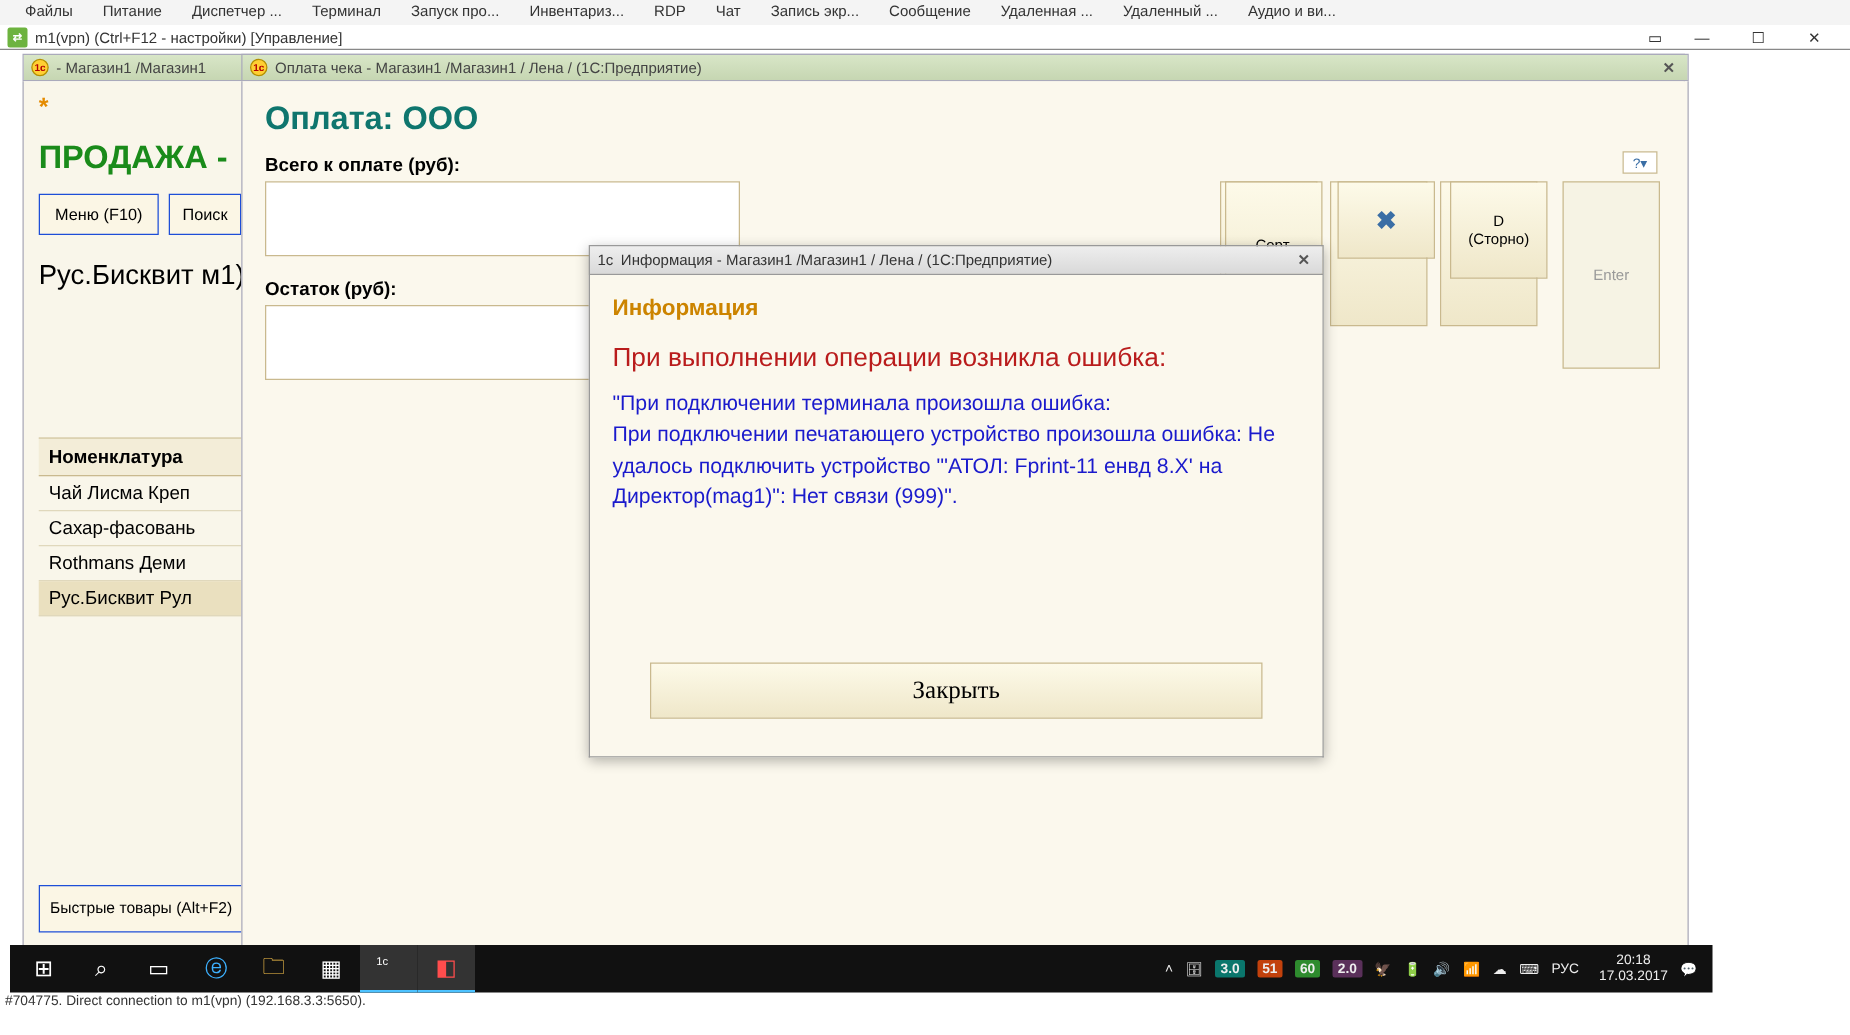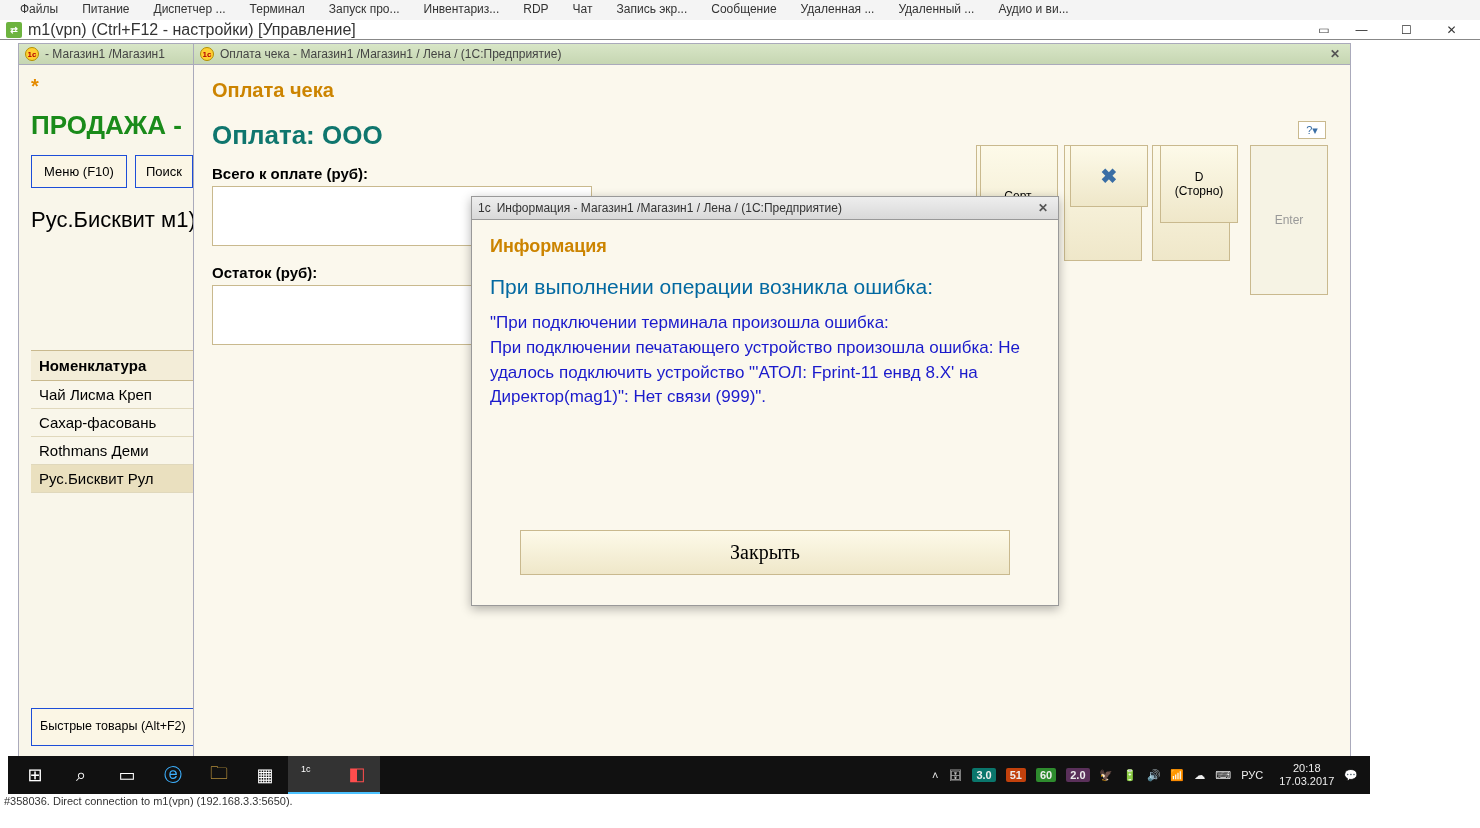--- a/index.html
+++ b/index.html
@@ -5,21 +5,21 @@
   * { box-sizing: border-box; margin: 0; padding: 0; font-family: Arial, Helvetica, sans-serif; }
   body { width: 1480px; height: 828px; background: #fff; overflow: hidden; position: relative; }
 
   
   .host-menu { height: 20px; display: flex; gap: 24px; padding: 2px 20px; font-size: 12px; color: #333; background: #f4f4f4; }
   .host-menu span { cursor: default; }
 
   
   .vpn-bar { height: 20px; display: flex; align-items: center; background: #fff; border-bottom: 1px solid #888; padding: 0 6px; }
   .vpn-ico { width: 16px; height: 16px; background: #6db33f; border-radius: 2px; margin-right: 6px; display:flex;align-items:center;justify-content:center;font-size:9px;color:#fff;font-weight:bold;}
-  .vpn-bar .title { font-size: 16px; color: #333; flex: 1; }
+  .vpn-bar .title { font-size: 12px; color: #333; flex: 1; }
   .winbtns { display:flex; gap:0;}
   .winbtn { width: 45px; height: 20px; display:flex; align-items:center; justify-content:center; font-size:12px; color:#333; }
   .winbtn.shadeless { width:30px;}
 
   
   .inner-tb { height: 22px; background: linear-gradient(#d8e6c7, #c6d6b2); border: 1px solid #aab; display:flex; align-items:center; padding:0 6px; font-size:12px;color:#444;}
   .inner-tb .ico1c { width:14px;height:14px;border-radius:50%; background:#ffcf33;border:1px solid #b38f00;display:flex;align-items:center;justify-content:center;font-size:8px;color:#b30000;font-weight:bold;margin-right:6px;}
   .inner-tb .x { margin-left:auto;width:18px;height:18px;display:flex;align-items:center;justify-content:center;color:#555;font-weight:bold;cursor:pointer;}
 
   
@@ -62,21 +62,21 @@
   .toprow-btns .sbtn { width:78px; height:116px;}
   .helpico { position:absolute; top:56px; right:24px; width:28px;height:18px;border:1px solid #c9b98e; display:flex;align-items:center;justify-content:center;font-size:11px;color:#3a6ea5;background:#fff;}
 
   
   .win3 { position:absolute; top:156px; left:471px; width:588px; box-shadow:0 3px 10px rgba(0,0,0,.3);}
   .win3-tb { background: linear-gradient(#eee, #d9d9d9); height:24px;border:1px solid #999;display:flex;align-items:center;padding:0 6px;font-size:12px;color:#333;}
   .win3-tb .ico1c{margin-right:6px;}
   .win3-tb .x{margin-left:auto;width:18px;height:18px;display:flex;align-items:center;justify-content:center;color:#555;font-weight:bold;cursor:pointer;}
   .win3-body { background:#fbf8ed; border:1px solid #999; border-top:none; padding:16px 18px 30px;}
   .info-h { color:#cc8400; font-size:18px; font-weight:bold; margin-bottom:16px;}
-  .info-err { color:#0369a1; font-size:21px; line-height:1.35; margin-bottom:10px;}
+  .info-err { color:#b91c1c; font-size:21px; line-height:1.35; margin-bottom:10px;}
   .info-msg { color:#1a1acc; font-size:17px; line-height:1.45;}
   .close-btn { display:block; margin:120px auto 0; width:490px; padding:10px 0; text-align:center; font-size:20px; border:1px solid #c9b98e; background:linear-gradient(#fdfae9,#efe7c9); cursor:pointer;font-family:Liberation Serif, serif;}
 
   
   .taskbar { position:absolute; bottom:34px; left:8px; right:110px; height:38px; background:#111; display:flex; align-items:center; color:#eee; padding:0 4px;}
   .tb-item { width:46px;height:38px;display:flex;align-items:center;justify-content:center;font-size:18px;color:#fff;}
   .tb-item.active { background:#333; border-bottom:2px solid #4cc2ff;}
   .tb-spacer{flex:1;}
   .tray { display:flex;align-items:center;gap:10px;padding-right:8px;}
   .tray span{font-size:11px;}
@@ -147,21 +147,20 @@
     </div>
   </div>
 
   <div class="win2">
     <div class="inner-tb">
       <div class="ico1c">1c</div>
       <span>Оплата чека - Магазин1 /Магазин1 / Лена  /  (1С:Предприятие)</span>
       <div class="x">✕</div>
     </div>
     <div class="win2-body">
-      <div class="pay-title">Оплата чека</div>
       <div class="pay-green">Оплата: ООО</div>
       <div class="helpico">?▾</div>
 
       <div class="fld-lbl">Всего к оплате (руб):</div>
       <div class="fld-box"></div>
 
 
       <div class="fld-ost">
         <div class="fld-lbl">Остаток (руб):</div>
         <div class="fld-box"></div>
@@ -228,13 +227,13 @@
     <span>⌨</span>
     <span>РУС</span>
     <div class="clock">
       <div>20:18</div>
       <div>17.03.2017</div>
     </div>
     <span>💬</span>
   </div>
 </div>
 
-<div class="term"><span>#358036. Direct connection to m1(vpn) (192.168.3.3:5650).</span></div>
+<div class="term"><span>#704775. Direct connection to m1(vpn) (192.168.3.3:5650).</span></div>
 
 </body></html>

